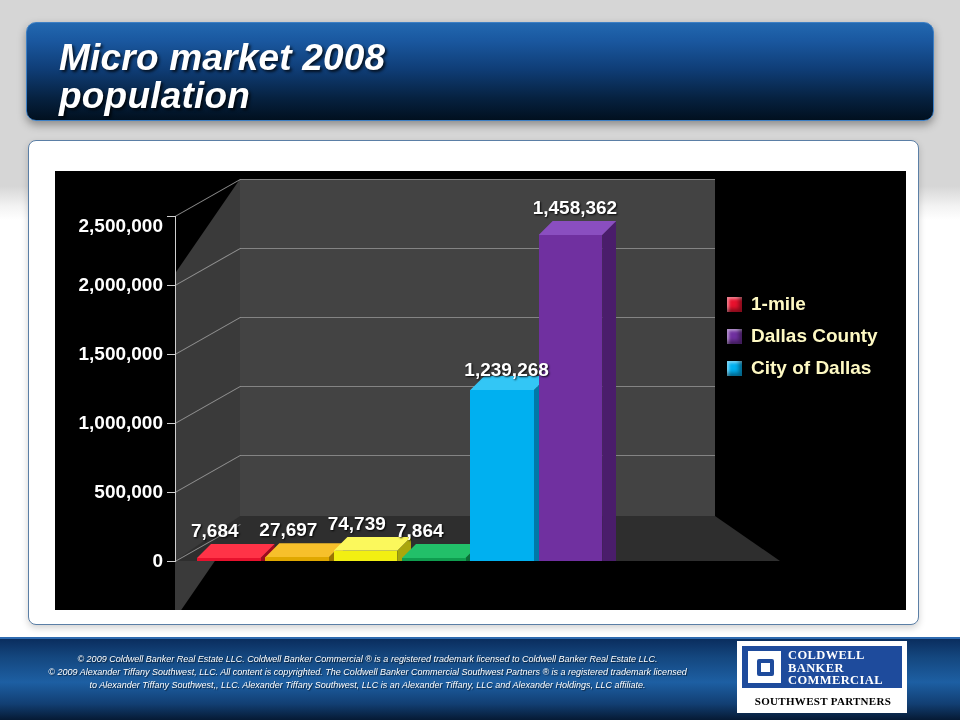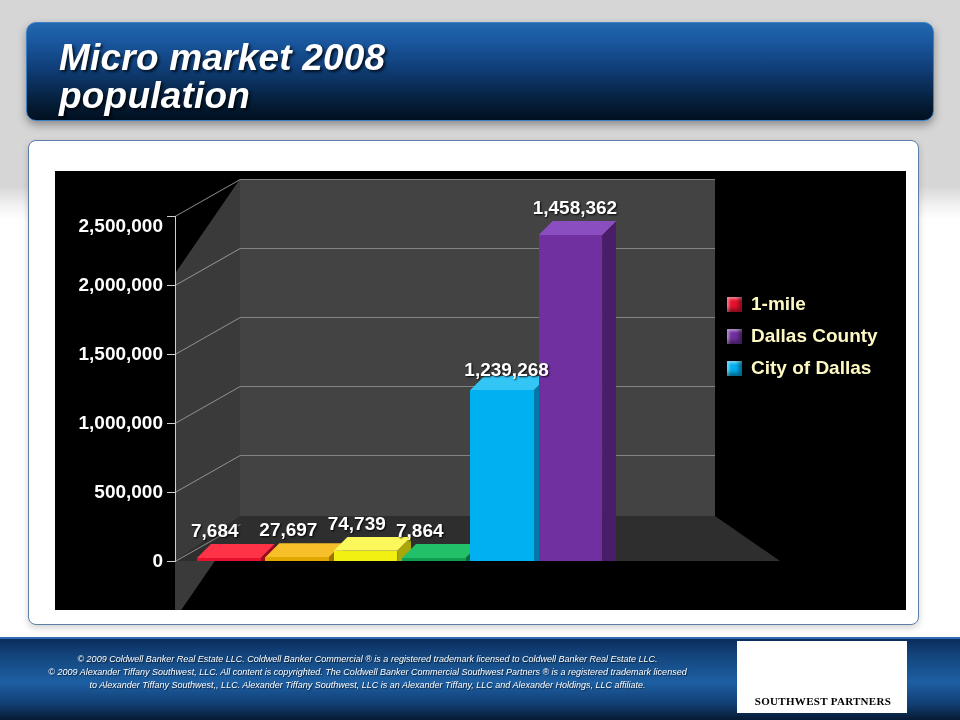--- a/index.html
+++ b/index.html
@@ -220,14 +220,22 @@
     </div>
 </div>
 
 <div id="footer">
   <div id="footer-text">©  2009 Coldwell Banker Real Estate  LLC. Coldwell Banker Commercial ® is a registered trademark licensed to Coldwell Banker Real Estate LLC.
 © 2009  Alexander Tiffany Southwest, LLC. All content is copyrighted. The Coldwell Banker Commercial Southwest Partners ® is a registered trademark licensed
 to Alexander Tiffany Southwest,, LLC.  Alexander Tiffany Southwest, LLC is an Alexander Tiffany, LLC and Alexander Holdings, LLC affiliate.</div>
 </div>
 
 <div id="logo">
+  <div id="logo-blue">
+    <div id="logo-mark">
+      <div id="logo-mark-inner"></div>
+    </div>
+    <div id="logo-words">COLDWELL
+BANKER
+COMMERCIAL</div>
+  </div>
   <div id="logo-sub">SOUTHWEST PARTNERS</div>
 </div>
 
 </body></html>

